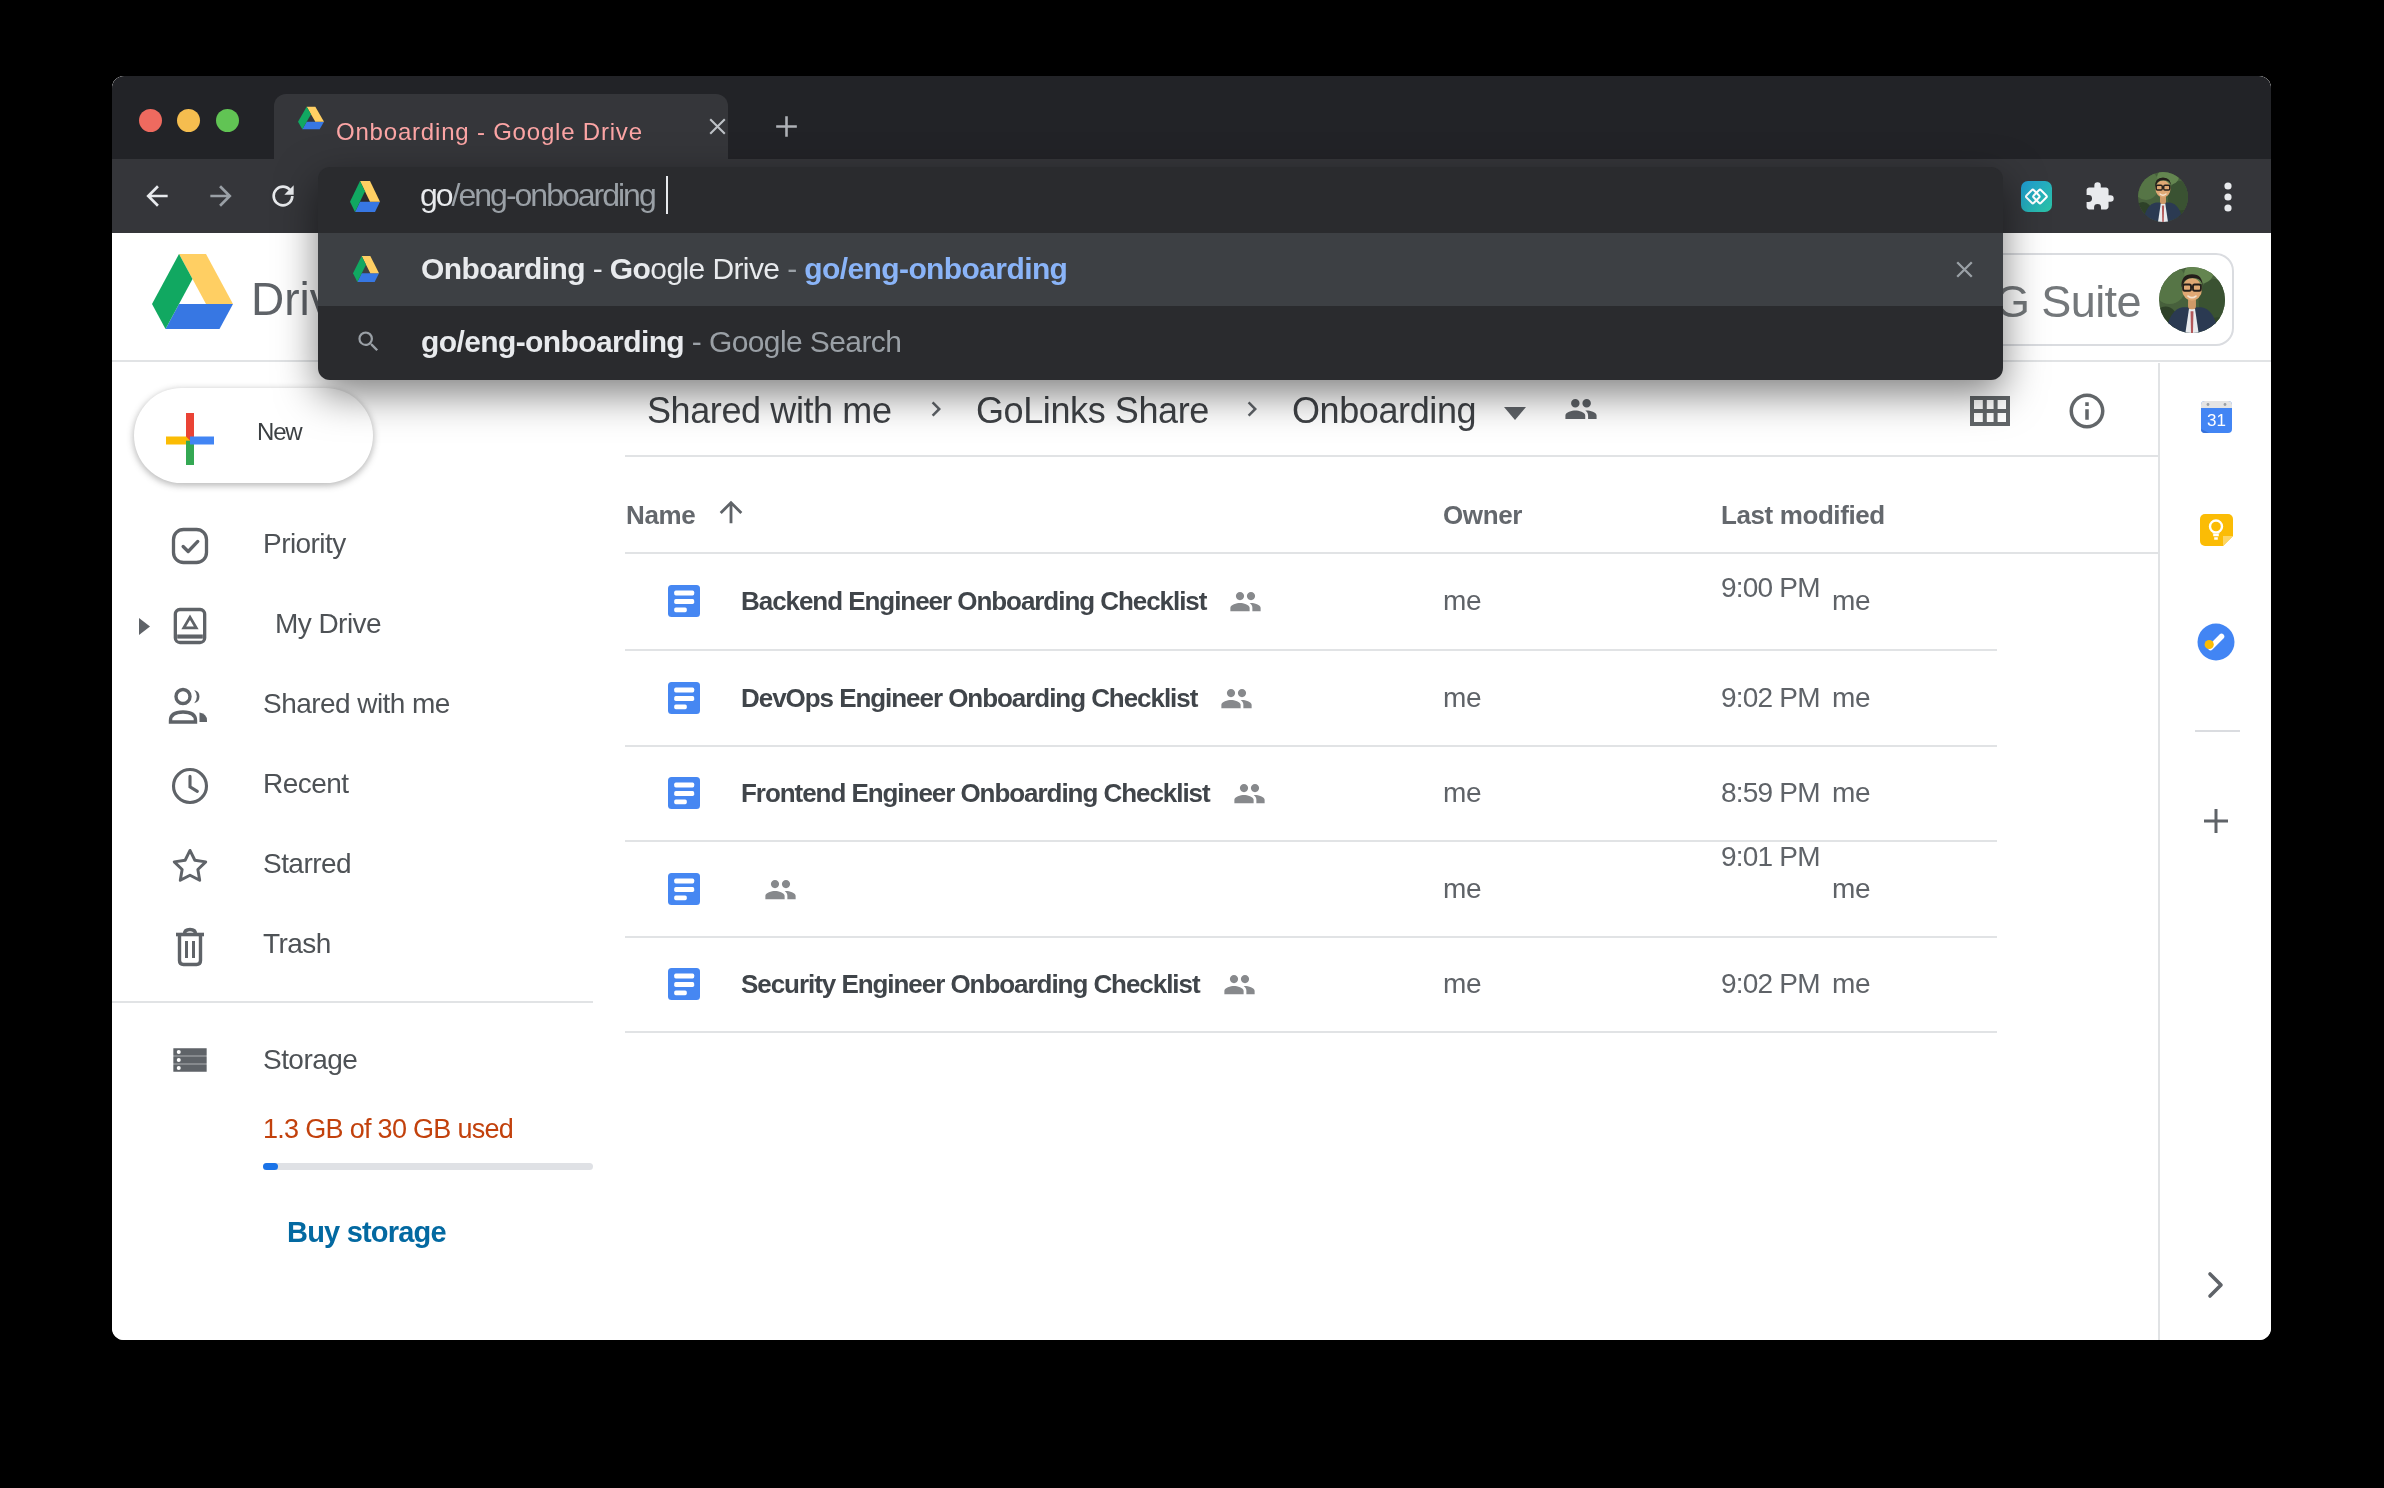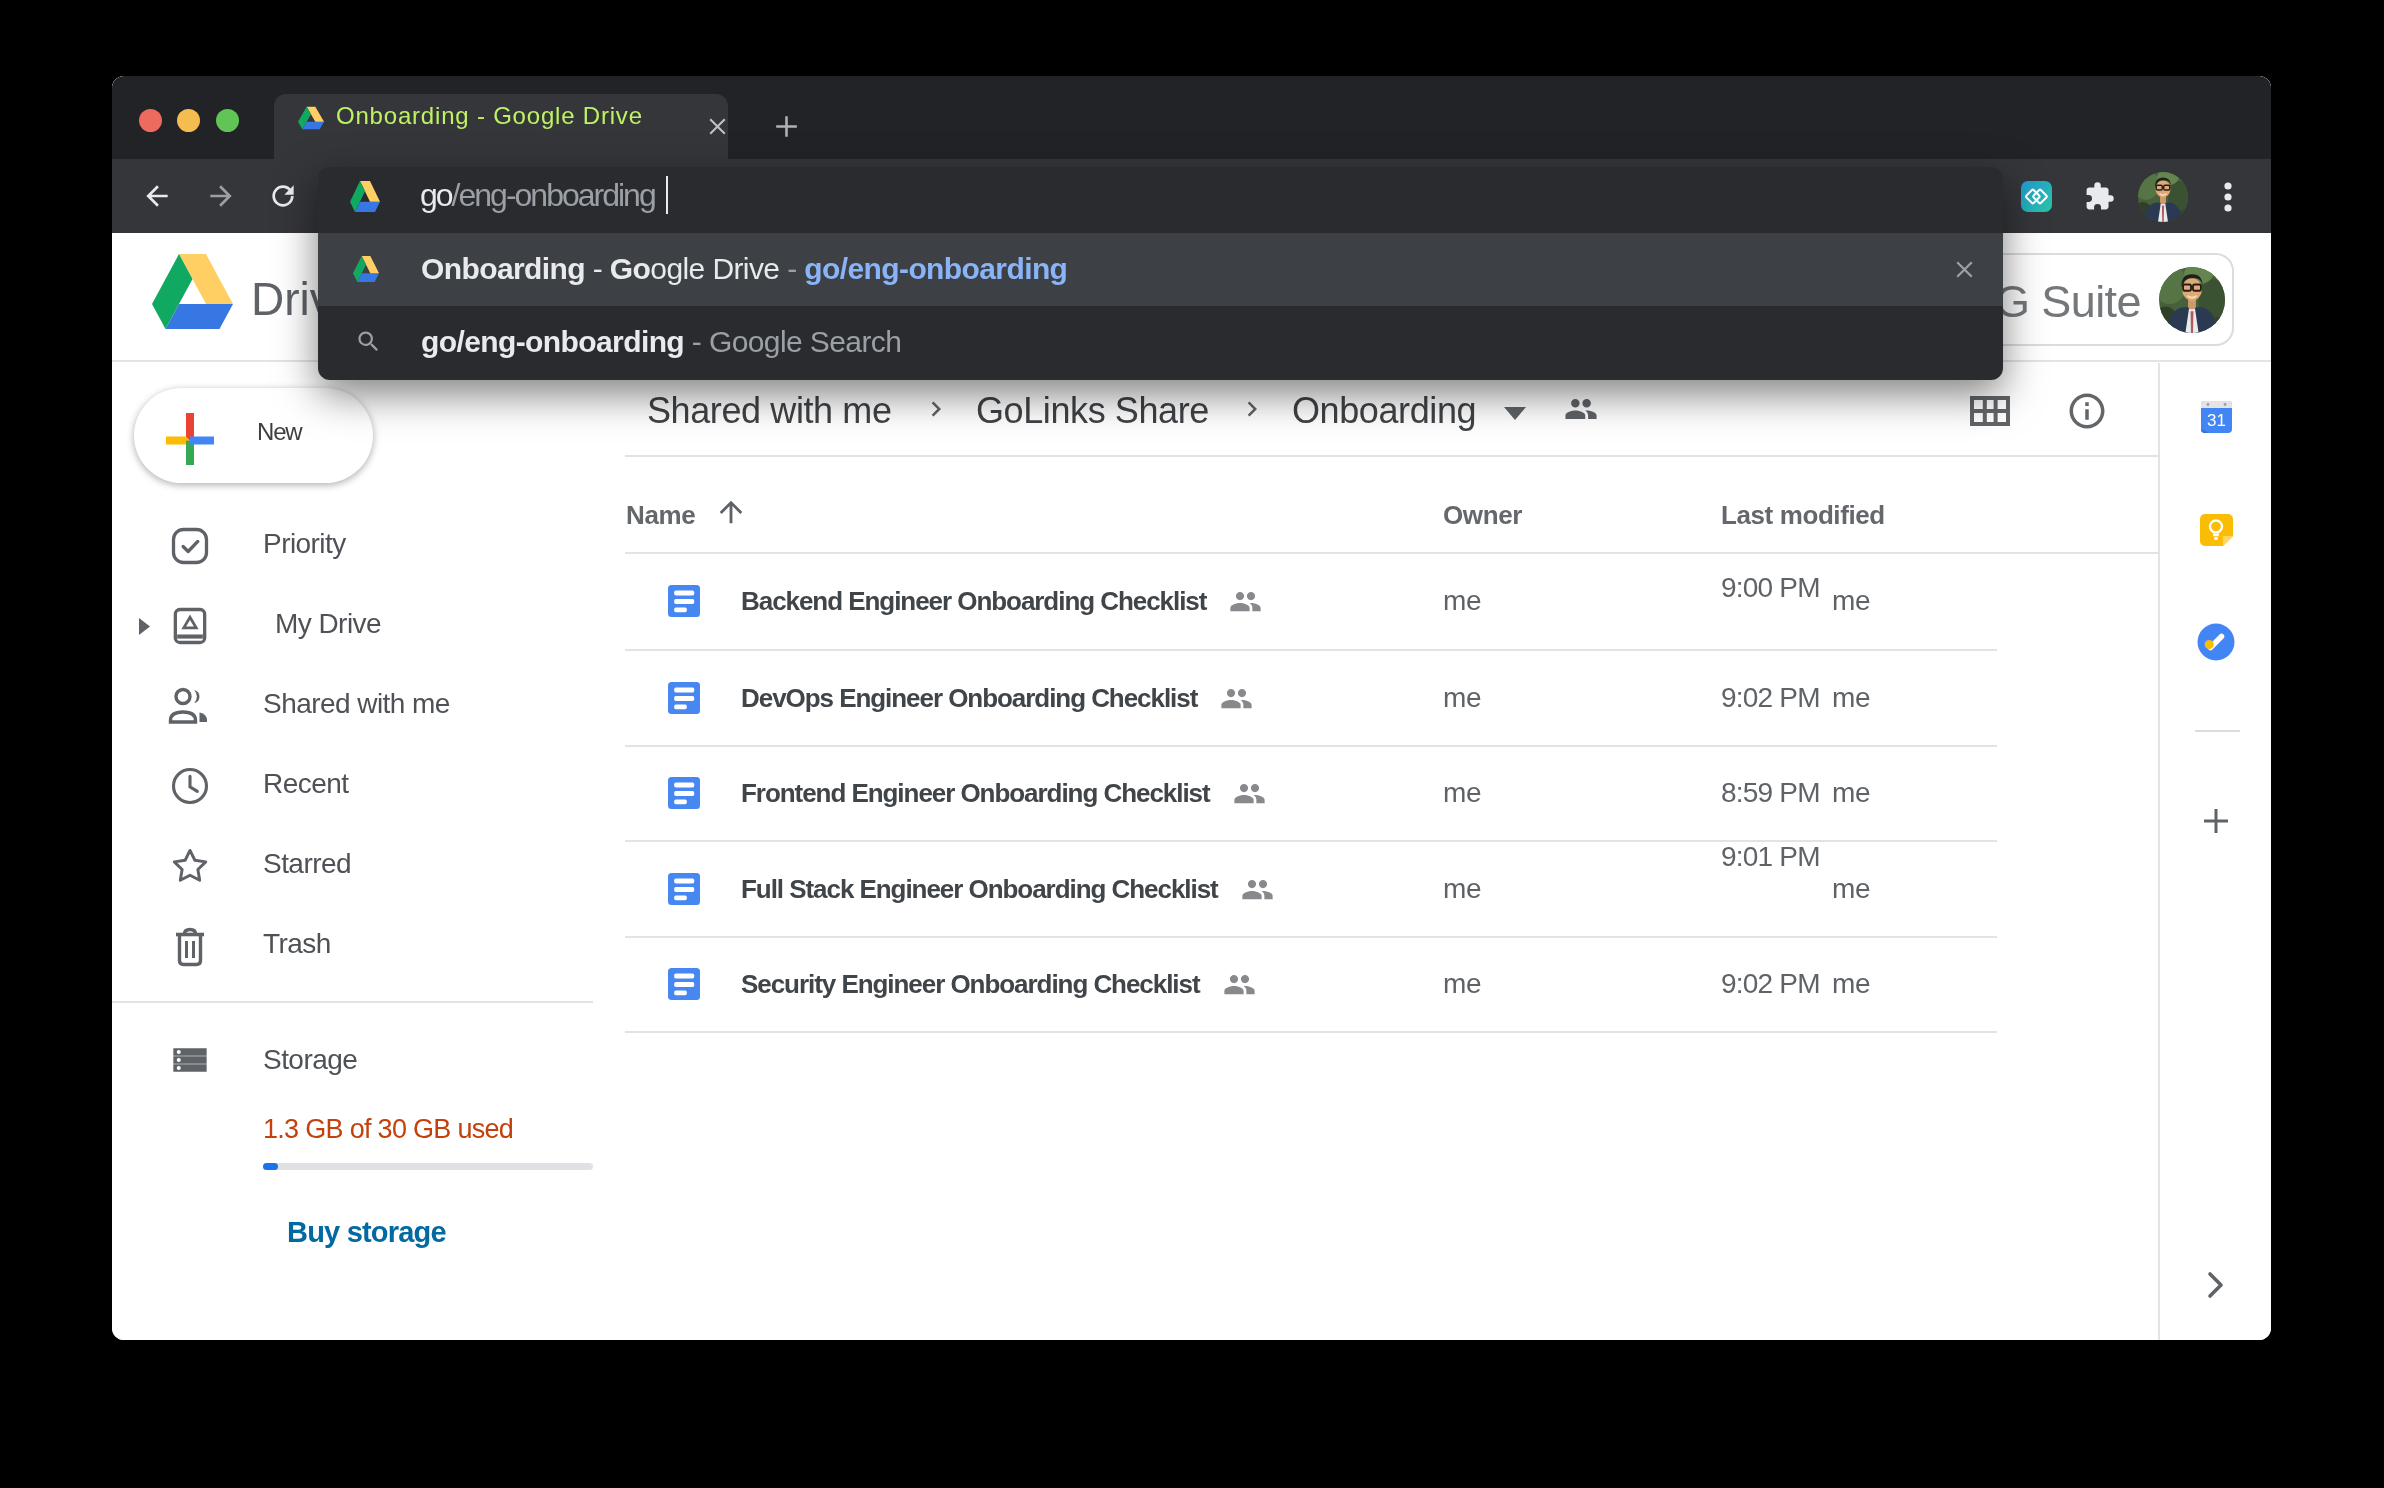--- a/index.html
+++ b/index.html
@@ -1,21 +1,21 @@
 <!DOCTYPE html>
 <html><head>
 <meta charset="utf-8">
 <style>
 html,body{margin:0;padding:0;background:#000;width:2384px;height:1488px;overflow:hidden;font-family:"Liberation Sans",sans-serif;}
 .abs{position:absolute;}
 #win{position:absolute;left:112px;top:76px;width:2159px;height:1264px;border-radius:12px;overflow:hidden;background:#fff;}
 #titlebar{position:absolute;left:0;top:0;width:100%;height:83px;background:#222327;}
 .tl{position:absolute;top:33px;width:23px;height:23px;border-radius:50%;}
 #tab{position:absolute;left:162px;top:18px;width:454px;height:65px;background:#35363a;border-radius:12px 12px 0 0;}
-#tabtitle{position:absolute;left:62px;top:8px;font-size:24px;color:#bef264;letter-spacing:0.8px;white-space:nowrap;}
+#tabtitle{position:absolute;left:62px;top:24px;font-size:24px;color:#fca5a5;letter-spacing:0.8px;white-space:nowrap;}
 #toolbar{position:absolute;left:0;top:83px;width:100%;height:74px;background:#35363a;}
 #content{position:absolute;left:0;top:0;width:100%;height:1264px;background:#fff;}
 .divh{position:absolute;background:#e1e3e5;height:2px;}
 .divv{position:absolute;background:#e1e3e5;width:2px;}
 .rowtitle{font-size:26px;font-weight:700;color:#40454a;letter-spacing:-1.05px;}
 .cell{position:absolute;font-size:28px;color:#5f6368;letter-spacing:-0.2px;white-space:nowrap;}
 .navlabel{position:absolute;font-size:28px;color:#4e5256;letter-spacing:-0.55px;white-space:nowrap;}
 .hdr{position:absolute;font-size:26px;font-weight:700;color:#64686d;letter-spacing:-0.4px;white-space:nowrap;}
 .crumb{font-size:36px;color:#3f4246;letter-spacing:-0.4px;white-space:nowrap;}
 #popup{position:absolute;left:206px;top:91px;width:1685px;height:213px;background:#2a2b2e;border-radius:12px;box-shadow:0 14px 40px rgba(0,0,0,0.5);}
@@ -239,21 +239,20 @@
     <div class="divh" style="left:513px;top:764px;width:1372px;"></div>
     <svg class="abs" style="left:556px;top:797px" width="32" height="32" viewBox="0 0 32 32">
         <rect width="32" height="32" rx="3.5" fill="#4687f2"></rect>
         <g fill="#fff">
           <rect x="6.2" y="5.6" width="20" height="4.8" rx="1.6"></rect>
           <rect x="6.2" y="14.1" width="20" height="4.8" rx="1.6"></rect>
           <rect x="6.2" y="22.4" width="12.6" height="4.8" rx="1.6"></rect>
         </g>
       </svg>
     <div class="abs rowline" style="left:629px;top:793px;">
-        <span class="rowtitle">Full Stack Engineer Onboarding Checklist</span>
         <svg class="psvg" width="33" height="33" viewBox="0 0 24 24">
           <use href="#pplg"></use>
         </svg>
       </div>
     <div class="cell row-me" style="top:797px;">me</div>
     <div class="cell row-time" style="top:765px;">9:01 PM</div>
     <div class="cell row-me2" style="top:797px;">me</div>
     <div class="divh" style="left:513px;top:860px;width:1372px;"></div>
     <svg class="abs" style="left:556px;top:892px" width="32" height="32" viewBox="0 0 32 32">
         <rect width="32" height="32" rx="3.5" fill="#4687f2"></rect>

